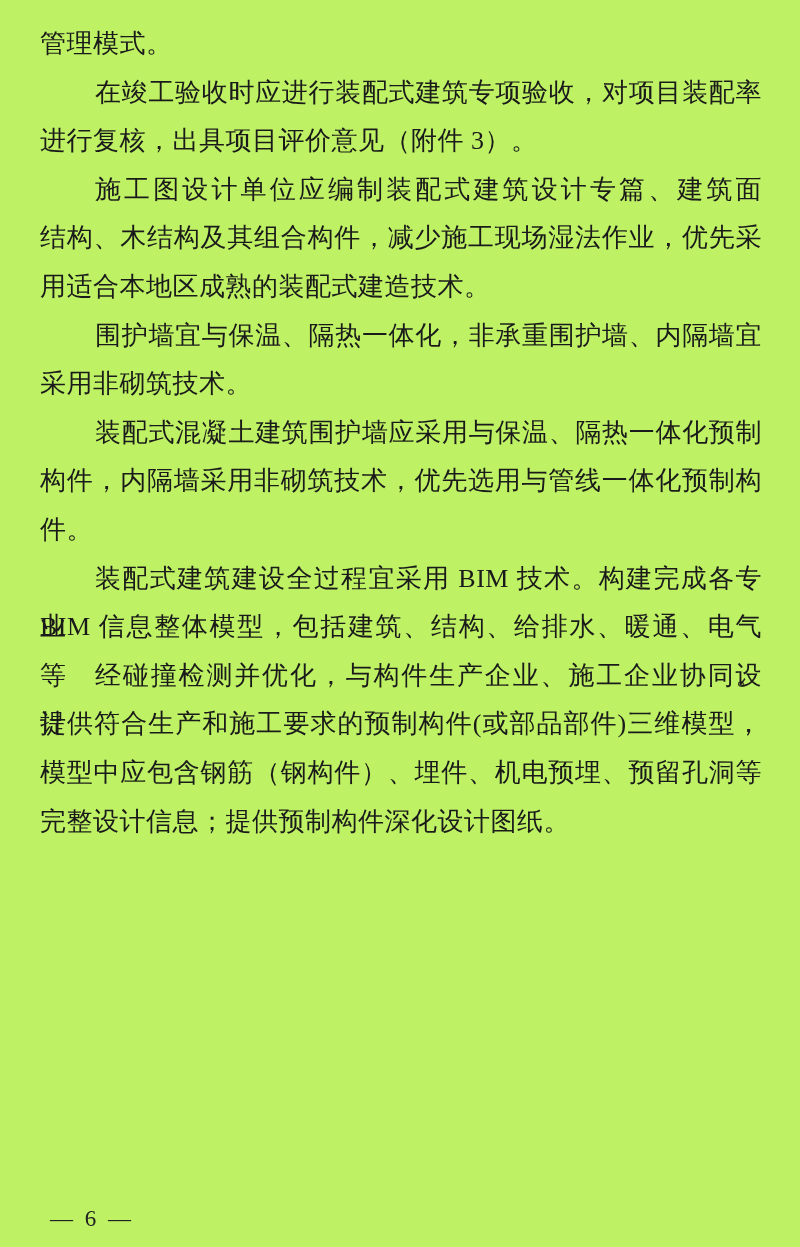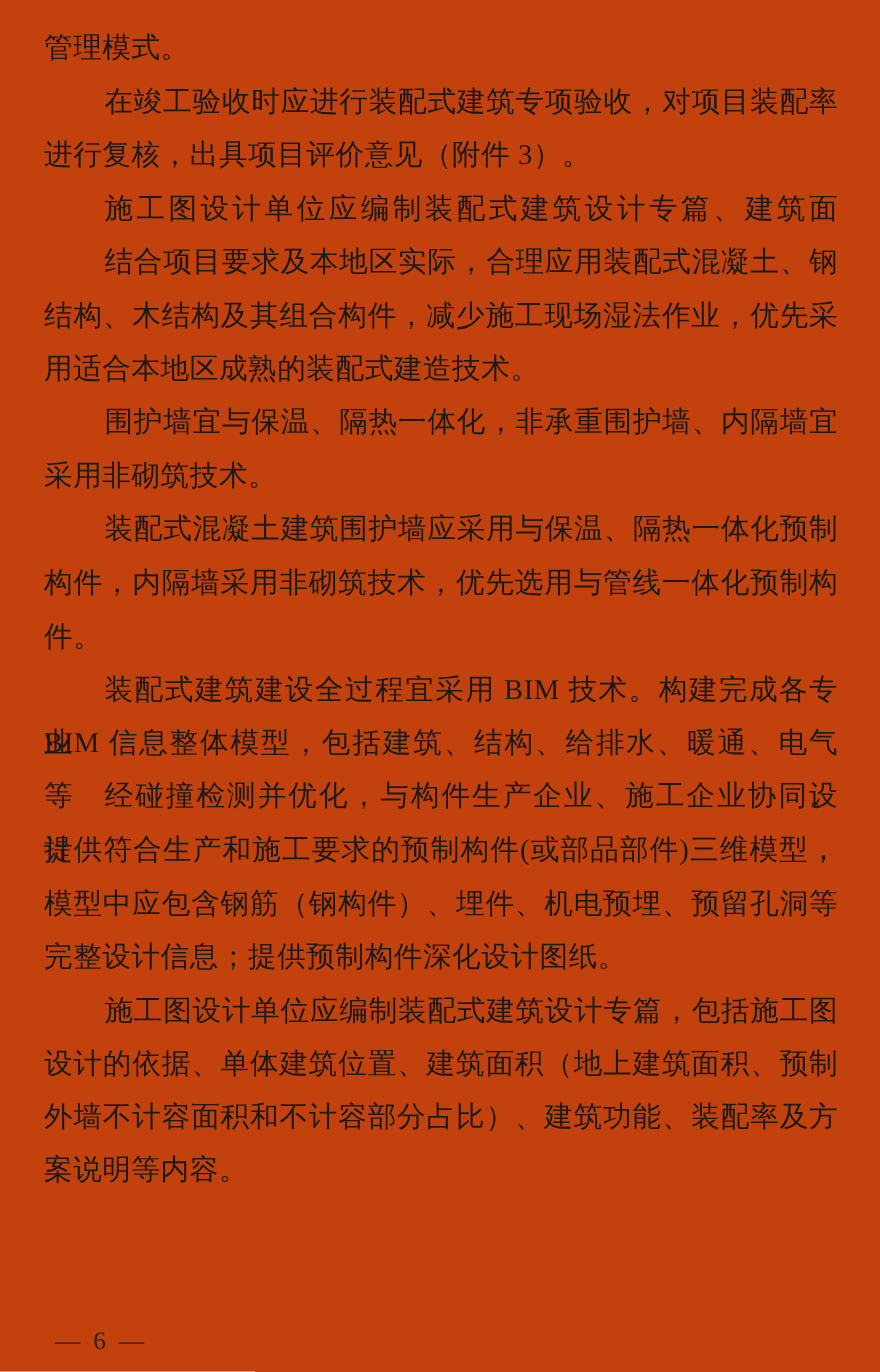--- a/index.html
+++ b/index.html
@@ -4,21 +4,21 @@
 <style>
   html, body {
     margin: 0;
     padding: 0;
     background: #ffffff;
   }
   .page {
     position: relative;
     width: 800px;
     height: 1247px;
-    background: #c2410c;
+    background: #bef264;
     overflow: hidden;
     font-family: "Liberation Serif", "DejaVu Serif", serif;
     color: #1a1a1a;
   }
   .text-block {
     position: absolute;
     left: 40px;
     top: 20px;
     width: 722px;
     font-size: 26px;
@@ -62,21 +62,20 @@
         <div class="line">管理模式。</div>
       </div>
       <div class="para">
         <div class="line indent fill">在竣工验收时应进行装配式建筑专项验收，对项目装配率</div>
         <div class="line">进行复核，出具项目评价意见（附件 3）。</div>
       </div>
       <div class="para">
         <div class="line indent fill">施工图设计单位应编制装配式建筑设计专篇、建筑面</div>
       </div>
       <div class="para">
-        <div class="line indent fill">结合项目要求及本地区实际，合理应用装配式混凝土、钢</div>
         <div class="line fill">结构、木结构及其组合构件，减少施工现场湿法作业，优先采</div>
         <div class="line">用适合本地区成熟的装配式建造技术。</div>
       </div>
       <div class="para">
         <div class="line indent fill">围护墙宜与保温、隔热一体化，非承重围护墙、内隔墙宜</div>
         <div class="line">采用非砌筑技术。</div>
       </div>
       <div class="para">
         <div class="line indent fill">装配式混凝土建筑围护墙应采用与保温、隔热一体化预制</div>
         <div class="line fill">构件，内隔墙采用非砌筑技术，优先选用与管线一体化预制构</div>
@@ -85,21 +84,15 @@
       <div class="para">
         <div class="line indent fill">装配式建筑建设全过程宜采用 BIM 技术。构建完成各专业</div>
         <div class="line fill">BIM 信息整体模型，包括建筑、结构、给排水、暖通、电气等。</div>
       </div>
       <div class="para">
         <div class="line indent fill">经碰撞检测并优化，与构件生产企业、施工企业协同设计，</div>
         <div class="line fill">提供符合生产和施工要求的预制构件(或部品部件)三维模型，</div>
         <div class="line fill">模型中应包含钢筋（钢构件）、埋件、机电预埋、预留孔洞等</div>
         <div class="line">完整设计信息；提供预制构件深化设计图纸。</div>
       </div>
-      <div class="para">
-        <div class="line indent fill">施工图设计单位应编制装配式建筑设计专篇，包括施工图</div>
-        <div class="line fill">设计的依据、单体建筑位置、建筑面积（地上建筑面积、预制</div>
-        <div class="line fill">外墙不计容面积和不计容部分占比）、建筑功能、装配率及方</div>
-        <div class="line">案说明等内容。</div>
-      </div>
     </div>
   <div class="footer">— 6 —</div>
 </div>
 
 </body></html>

